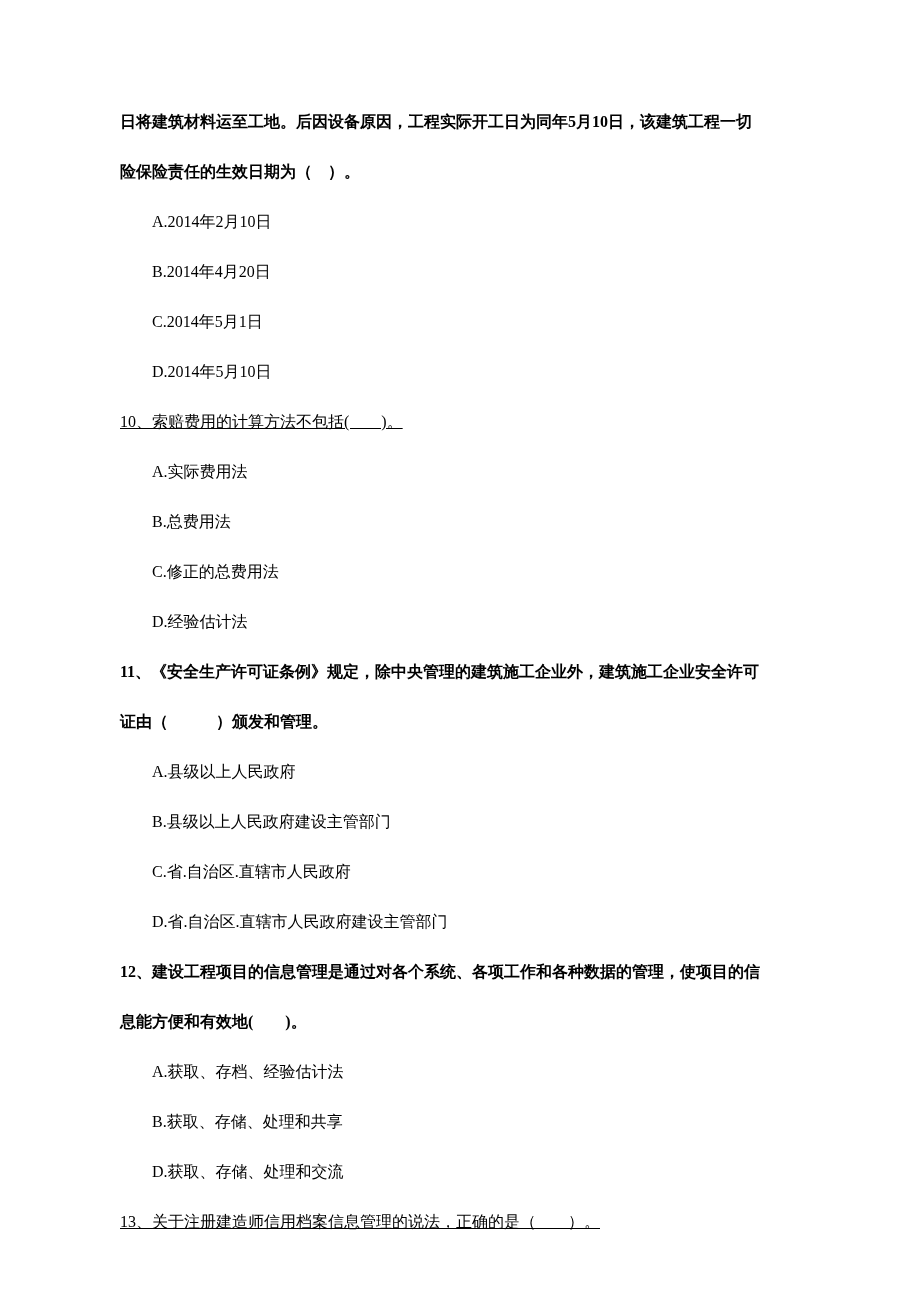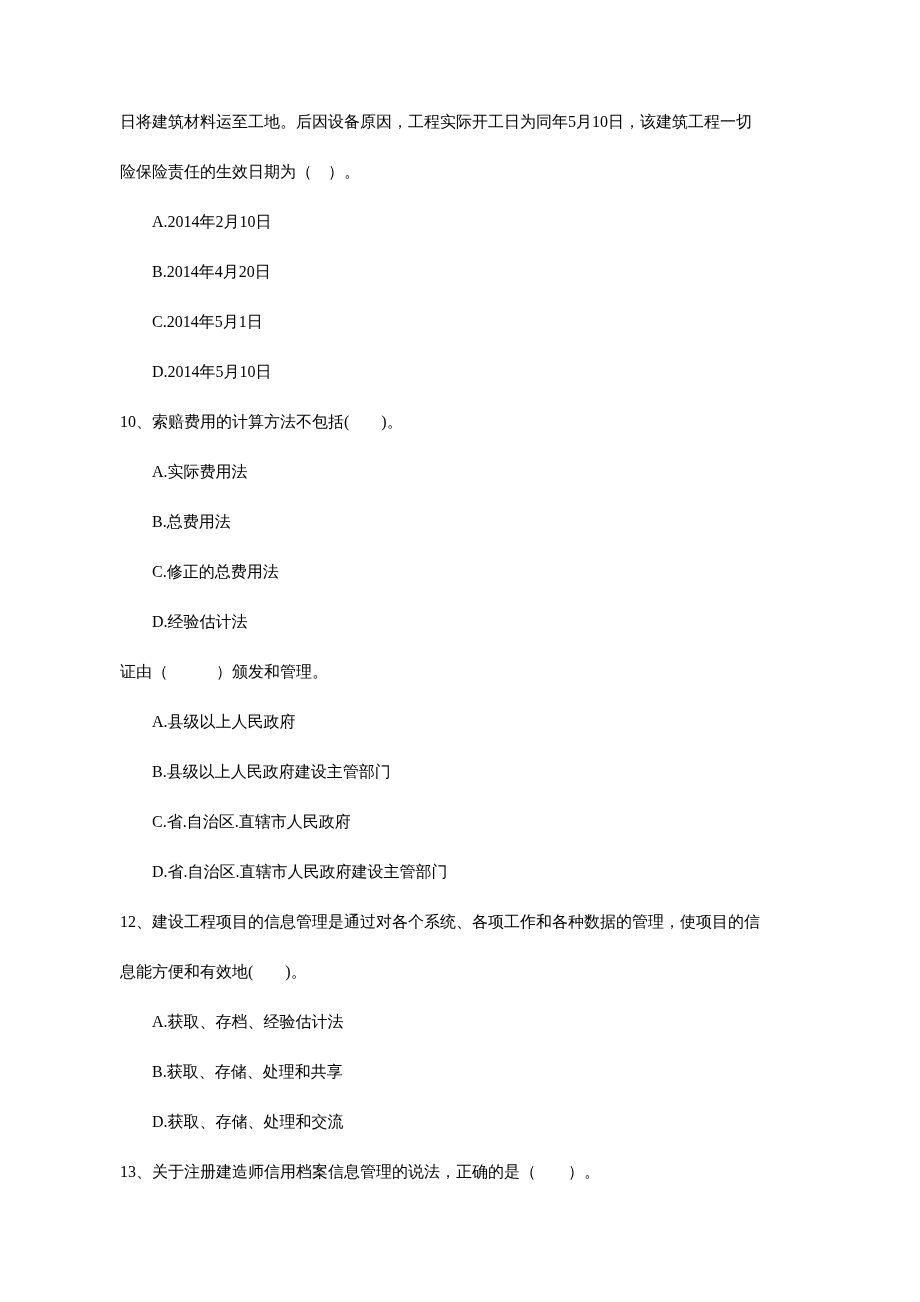--- a/index.html
+++ b/index.html
@@ -13,24 +13,26 @@
   }
   .page {
     padding: 110px 120px 80px 120px;
     font-size: 16px;
     line-height: 1.5;
     color: #000;
   }
   .stem {
     margin: 0 0 26px 0;
     text-align: justify;
+    font-weight: bold;
   }
   .stem-q {
     margin: 0 0 26px 0;
     text-align: justify;
+    text-decoration: underline;
   }
   .option {
     margin: 8px 0 26px 0;
     padding-left: 2em;
   }
 </style>
 </head>
 <body>
 
 <div class="page">
@@ -41,20 +43,21 @@
   <p class="option">B.2014年4月20日</p>
   <p class="option">C.2014年5月1日</p>
   <p class="option">D.2014年5月10日</p>
 
   <p class="stem-q">10、索赔费用的计算方法不包括(　　)。</p>
   <p class="option">A.实际费用法</p>
   <p class="option">B.总费用法</p>
   <p class="option">C.修正的总费用法</p>
   <p class="option">D.经验估计法</p>
 
+  <p class="stem">11、《安全生产许可证条例》规定，除中央管理的建筑施工企业外，建筑施工企业安全许可</p>
   <p class="stem">证由（　　　）颁发和管理。</p>
   <p class="option">A.县级以上人民政府</p>
   <p class="option">B.县级以上人民政府建设主管部门</p>
   <p class="option">C.省.自治区.直辖市人民政府</p>
   <p class="option">D.省.自治区.直辖市人民政府建设主管部门</p>
 
   <p class="stem">12、建设工程项目的信息管理是通过对各个系统、各项工作和各种数据的管理，使项目的信</p>
   <p class="stem">息能方便和有效地(　　)。</p>
   <p class="option">A.获取、存档、经验估计法</p>
   <p class="option">B.获取、存储、处理和共享</p>

